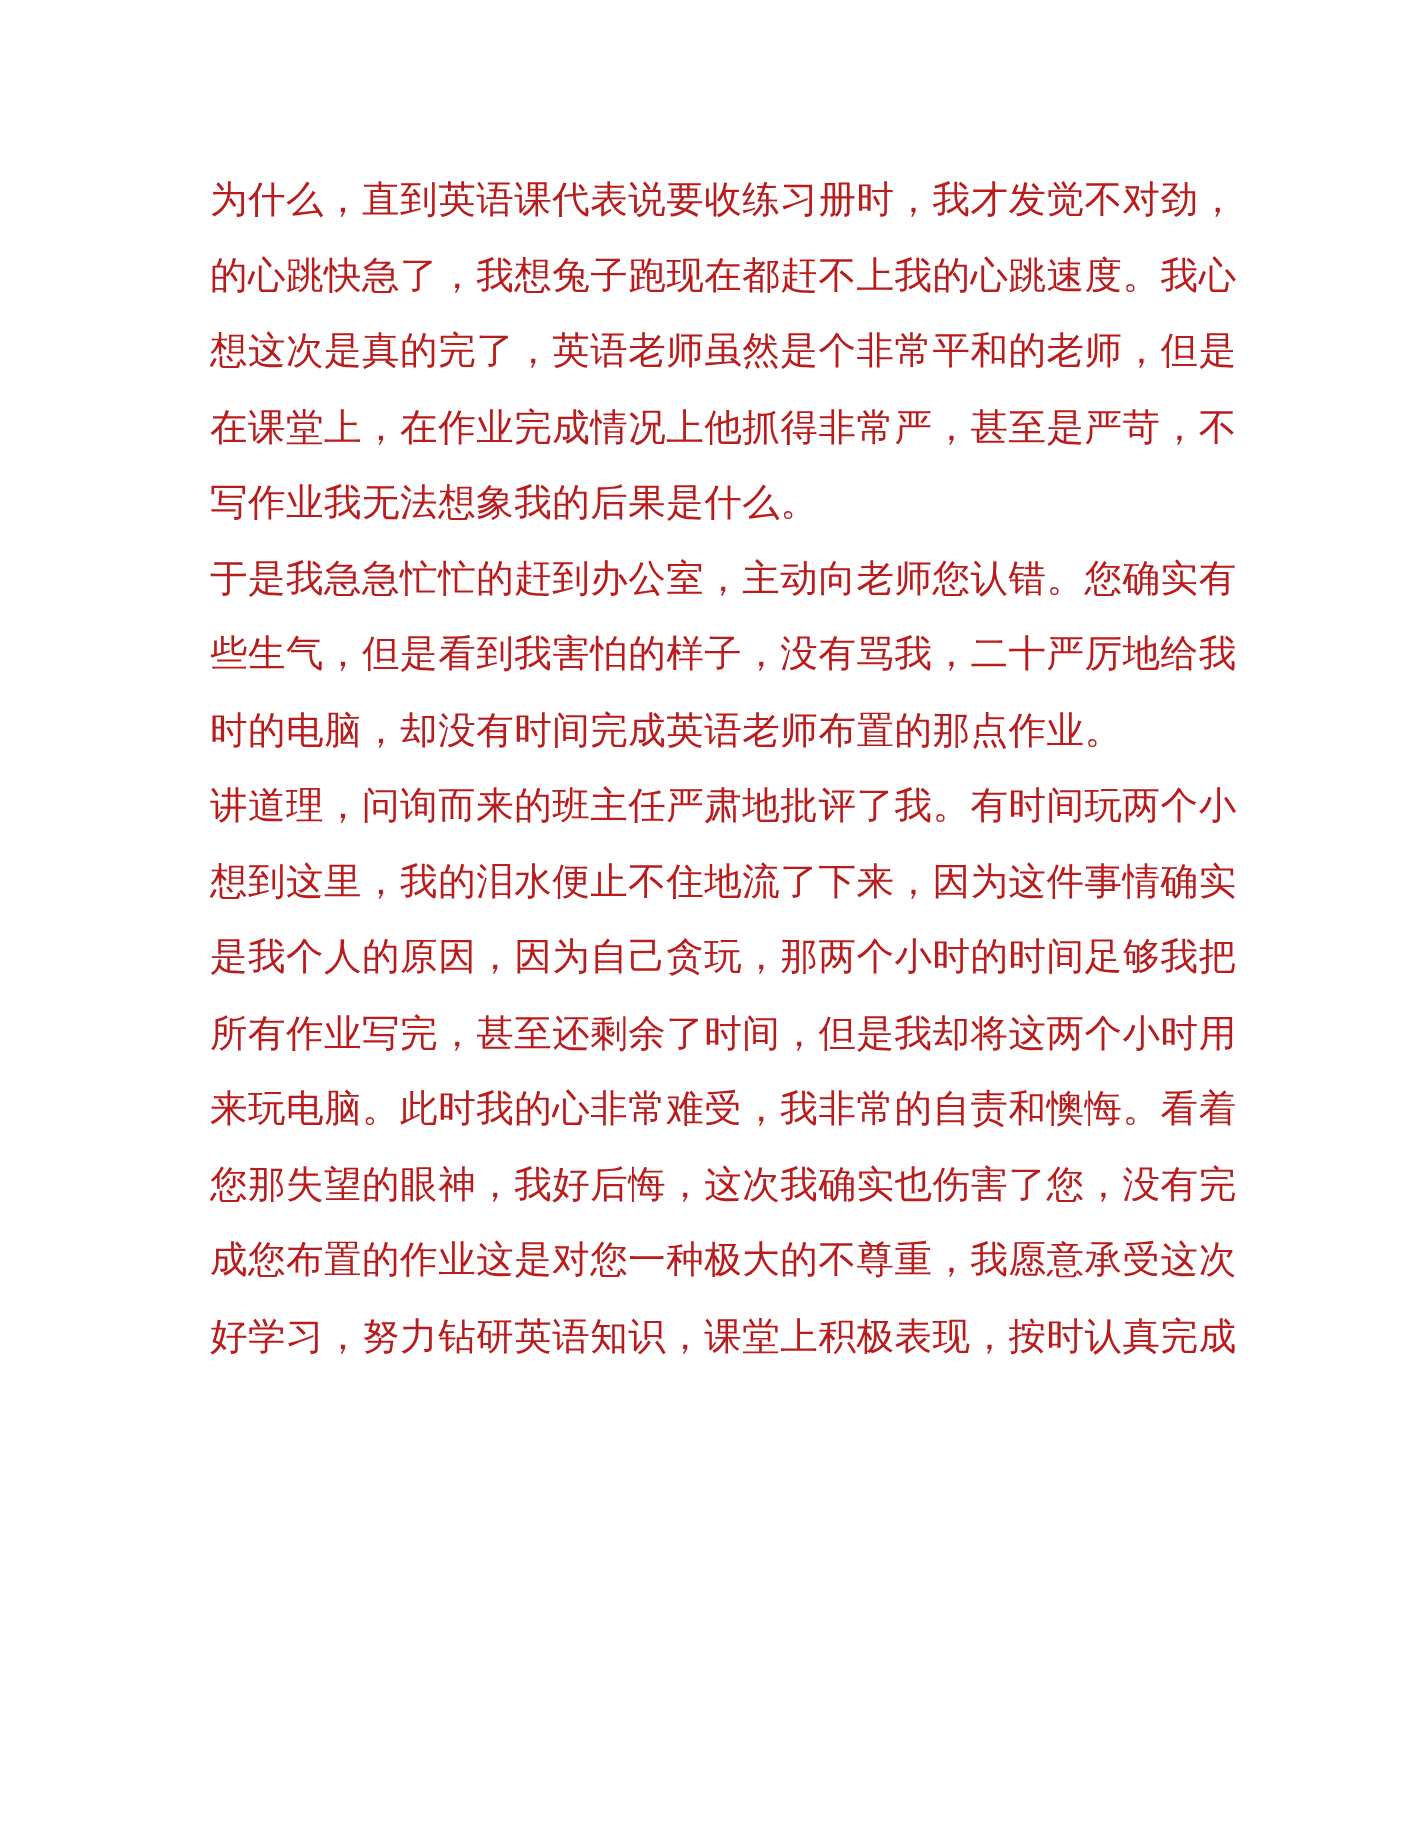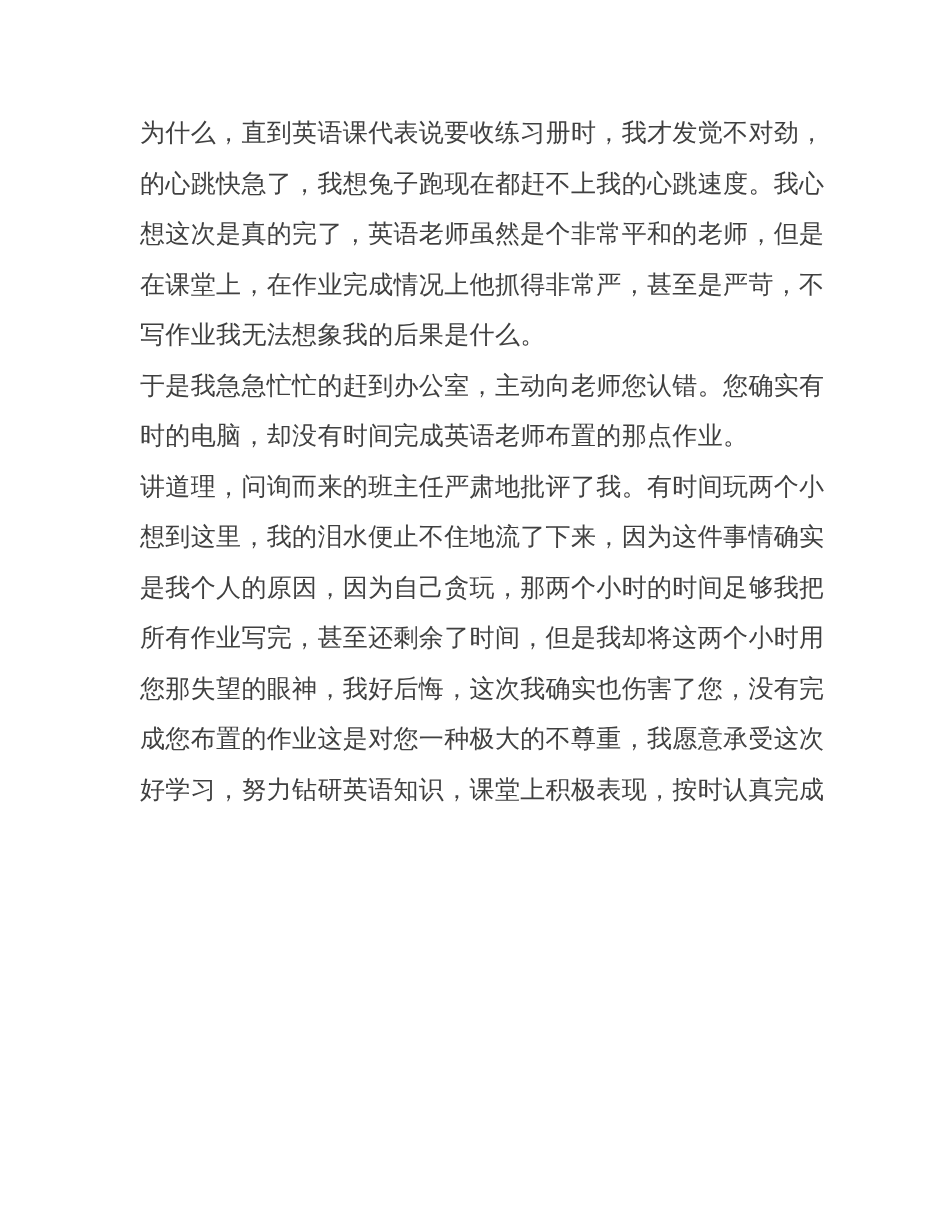--- a/index.html
+++ b/index.html
@@ -17,44 +17,46 @@
       position: absolute;
       left: 140px;
       top: 108px;
       width: 672px;
     }
     .line {
       height: 50.5px;
       line-height: 50.5px;
       font-family: "DejaVu Serif", "Liberation Serif", serif;
       font-size: 25px;
-      color: #404040;
+      color: #b91c1c;
       white-space: nowrap;
       letter-spacing: 0.35px;
     }
   </style>
 </head>
 <body>
 
 <div class="page">
   <div>
     <div class="line">为什么，直到英语课代表说要收练习册时，我才发觉不对劲，</div>
     <div class="line">的心跳快急了，我想兔子跑现在都赶不上我的心跳速度。我心</div>
     <div class="line">想这次是真的完了，英语老师虽然是个非常平和的老师，但是</div>
     <div class="line">在课堂上，在作业完成情况上他抓得非常严，甚至是严苛，不</div>
     <div class="line">写作业我无法想象我的后果是什么。</div>
   </div>
   <div>
     <div class="line">于是我急急忙忙的赶到办公室，主动向老师您认错。您确实有</div>
+    <div class="line">些生气，但是看到我害怕的样子，没有骂我，二十严厉地给我</div>
     <div class="line">时的电脑，却没有时间完成英语老师布置的那点作业。</div>
     <div class="line">讲道理，问询而来的班主任严肃地批评了我。有时间玩两个小</div>
   </div>
   <div>
     <div class="line">想到这里，我的泪水便止不住地流了下来，因为这件事情确实</div>
     <div class="line">是我个人的原因，因为自己贪玩，那两个小时的时间足够我把</div>
     <div class="line">所有作业写完，甚至还剩余了时间，但是我却将这两个小时用</div>
+    <div class="line">来玩电脑。此时我的心非常难受，我非常的自责和懊悔。看着</div>
     <div class="line">您那失望的眼神，我好后悔，这次我确实也伤害了您，没有完</div>
     <div class="line">成您布置的作业这是对您一种极大的不尊重，我愿意承受这次</div>
   </div>
   <div>
     <div class="line">好学习，努力钻研英语知识，课堂上积极表现，按时认真完成</div>
   </div>
 </div>
 
 </body></html>

